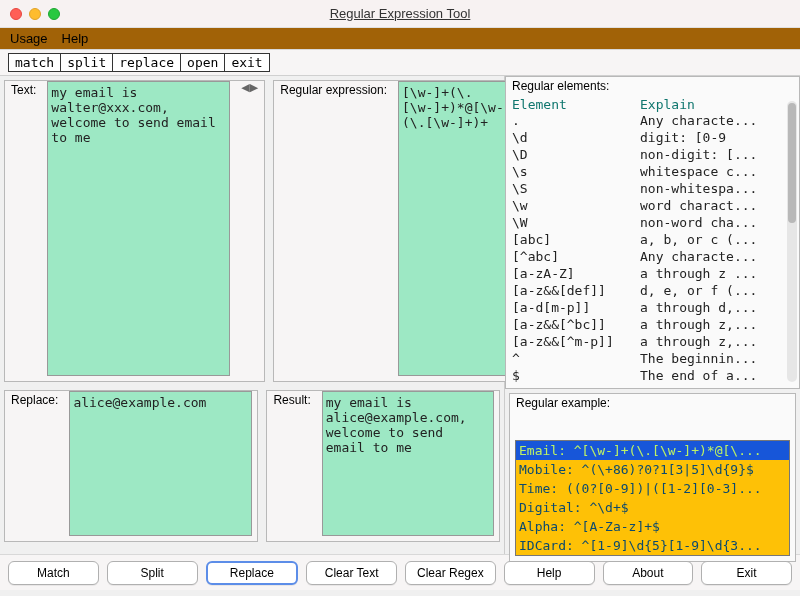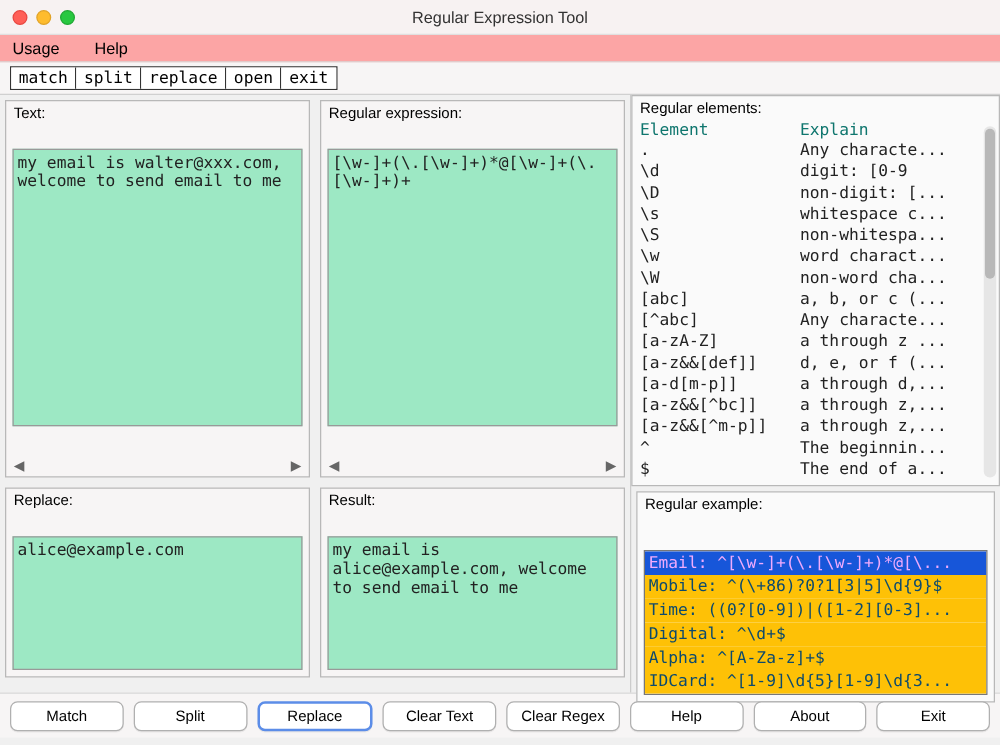--- a/index.html
+++ b/index.html
@@ -3,31 +3,31 @@
 <meta charset="utf-8">
 <style>
 * { box-sizing: border-box; margin: 0; padding: 0; }
 body { font-family: "Lucida Grande", "Segoe UI", sans-serif; font-size: 12px; background: #f0f0f0; width: 800px; height: 596px; overflow: hidden; }
 .titlebar { height: 28px; background: #f7f2f2; display: flex; align-items: center; position: relative; border-bottom: 1px solid #e0e0e0; }
 .traffic { display: flex; gap: 7px; position: absolute; left: 10px; top: 8px; }
 .tl { width: 12px; height: 12px; border-radius: 50%; }
 .tl.red { background: #ff5f57; border: 0.5px solid #e84640; }
 .tl.yel { background: #febc2e; border: 0.5px solid #e1a327; }
 .tl.grn { background: #28c840; border: 0.5px solid #1fa732; }
-.title { width: 100%; text-align: center; font-weight: 500; font-size: 13px; color: #333; }
-.menubar { height: 22px; background: #fca5a5; display: flex; align-items: center; padding: 0 10px; gap: 28px; font-size: 13px; border-bottom: 1px solid #d8d8d8; }
+.title { width: 100%; text-align: center; font-weight: 500; font-size: 13px; color: #333; text-decoration: underline; }
+.menubar { height: 22px; background: #a16207; display: flex; align-items: center; padding: 0 10px; gap: 14px; font-size: 13px; border-bottom: 1px solid #d8d8d8; }
 .menubar span { cursor: default; }
 .toolbar { background: #f7f5f5; padding: 3px 8px; border-bottom: 1px solid #d0d0d0; display: flex; }
 .tbtns { display: flex; border: 1px solid #333; }
 .tbtn { padding: 1px 6px; border-right: 1px solid #333; font-family: monospace; font-size: 13px; cursor: pointer; background: #fff; }
 .tbtn:last-child { border-right: none; }
 .content { display: flex; height: 478px; }
 .left { width: 504px; display: flex; flex-direction: column; }
 .right { width: 296px; display: flex; flex-direction: column; border-left: 1px solid #ccc; }
-.panel { border: 1px solid #b8b8b8; margin: 4px; background: #f7f5f5; display: flex; flex-direction: column; position: relative; gap: 20px; }
+.panel { border: 1px solid #b8b8b8; margin: 4px; background: #f7f5f5; display: flex; flex-direction: row; position: relative; }
 .panel-label { padding: 2px 6px; font-size: 12px; }
 .panel textarea, .panel .ro { flex: 1; margin: 0 5px 5px 5px; border: 1px solid #999; font-family: "Menlo","Consolas",monospace; font-size: 13px; padding: 3px; resize: none; outline: none; }
 .mint { background: #9de8c4; color: #222; }
 .top-row { display: flex; height: 310px; }
 .top-row .panel { flex: 1; }
 .text-panel { flex: 1.75; }
 .bot-row { display: flex; height: 160px; }
 .bot-row .panel { flex: 1; }
 .replace-panel { flex: 0.75; justify-content: space-between; }
 .scroll-arrows { display: flex; justify-content: space-between; padding: 0 6px 2px 6px; color: #666; font-size: 11px; }
@@ -36,21 +36,21 @@
 .ref-head .c1 { width: 128px; }
 .ref-list { flex: 1; overflow: hidden; font-family: "Menlo",monospace; font-size: 13px; padding: 0 6px 4px 6px; color: #222; position: relative; }
 .ref-row { display: flex; white-space: nowrap; line-height: 17px; }
 .ref-row .c1 { width: 128px; overflow: hidden; }
 .ref-row .c2 { flex: 1; overflow: hidden; text-overflow: ellipsis; }
 .ref-scroll { position: absolute; right: 2px; top: 24px; bottom: 6px; width: 10px; background: #e6e6e6; border-radius: 5px; }
 .ref-thumb { position: absolute; left: 1px; right: 1px; top: 2px; height: 120px; background: #b8b8b8; border-radius: 4px; }
 .ex-panel { height: 170px; margin: 4px; border: 1px solid #b8b8b8; display: flex; flex-direction: column; background: #fafafa; gap: 28px; }
 .ex-list { flex: 1; margin: 0 5px 5px 5px; border: 1px solid #777; font-family: "Menlo",monospace; font-size: 13px; overflow: hidden; }
 .ex-row { white-space: nowrap; overflow: hidden; padding: 1px 3px; background: #fec106; color: #0c4a6e; line-height: 17px; }
-.ex-row.sel { background: #1756d9; color: #f0abfc; }
+.ex-row.sel { background: #1756d9; color: #bef264; }
 .btnbar { height: 36px; background: #f7f5f5; display: flex; align-items: center; padding: 0 8px; gap: 8px; border-top: 1px solid #d8d8d8; }
 .btn { flex: 1; height: 24px; background: #fff; border: 1px solid #b0b0b0; border-radius: 6px; font-size: 12px; cursor: pointer; box-shadow: 0 1px 0 rgba(0,0,0,0.06); }
 .btn.active { border: 2px solid #5c8de8; }
 </style>
 </head>
 <body>
 
 <div class="titlebar">
   <div class="traffic">
     <div class="tl red"></div>

